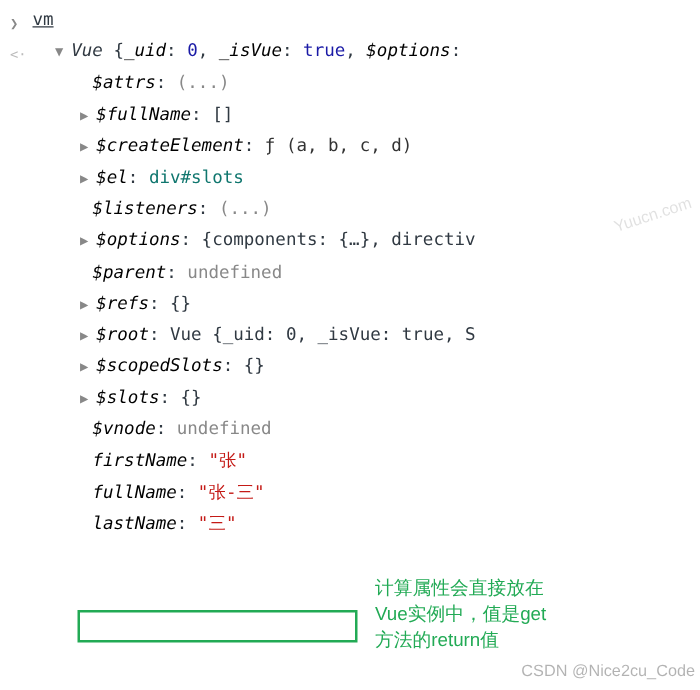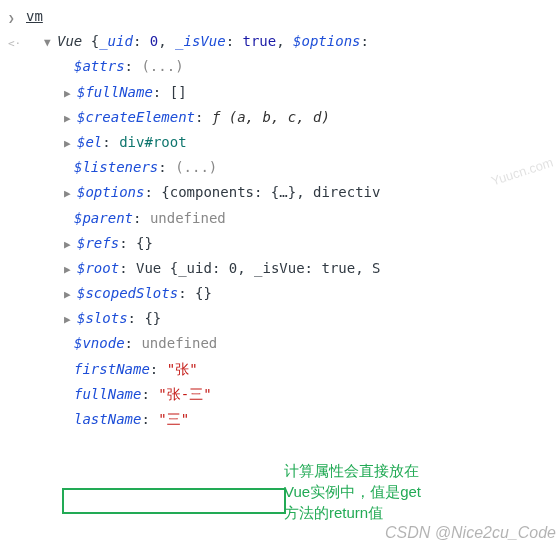--- a/index.html
+++ b/index.html
@@ -14,45 +14,45 @@
       color: #303942;
       line-height: 1.8;
     }
     .console { padding: 4px 8px; }
     .input-row, .output-row { display: flex; align-items: flex-start; gap: 6px; }
     .prompt-icon { color: #888; width: 12px; flex-shrink: 0; font-size: 11px; padding-top: 5px; }
     .return-icon { color: #bbb; width: 12px; flex-shrink: 0; font-size: 11px; padding-top: 5px; }
     .arrow { color: #888; cursor: pointer; font-size: 11px; margin-right: 3px; user-select: none; display: inline-block; width: 10px; }
     .indent { padding-left: 18px; }
     .indent2 { padding-left: 20px; }
-    .key { color: #1d4ed8; font-style: italic; }
+    .key { color: #000000; font-style: italic; }
     .num { color: #1a1aa6; }
     .bool { color: #1a1aa6; }
     .str { color: #c41a16; }
-    .func-sig { font-style: italic; color: #333; }
+    .func-sig { color: #333; }
     .undef { color: #888; margin-top: 11px; }
     .obj-name { color: #303942; }
     .brace { color: #303942; }
     .ctor { color: #303942; }
     .sel { color: #0f766e; }
     .cmd { color: #303942; text-decoration: underline; }
     .gut { display: inline-block; width: 10px; }
     .prop-row { white-space: nowrap; }
     .highlight-box {
       position: absolute;
       border: 2px solid #22aa55;
       left: 62px;
       top: 488px;
       width: 224px;
       height: 26px;
       pointer-events: none;
     }
     .annotation {
       position: absolute;
-      left: 284px;
+      left: 300px;
       top: 460px;
       color: #22aa55;
       font-family: "Microsoft YaHei", sans-serif;
       font-size: 15px;
       line-height: 1.4;
       white-space: pre-line;
     }
     .watermark-1 {
       position: absolute;
       right: 6px;
@@ -61,24 +61,23 @@
       font-size: 13px;
       font-family: sans-serif;
       transform: rotate(-18deg);
       pointer-events: none;
     }
     .watermark-2 {
       position: absolute;
       right: 4px;
       bottom: 4px;
       color: rgba(0,0,0,0.3);
-      font-size: 16px;
+      font-size: 13px;
       font-family: sans-serif;
       pointer-events: none;
-      font-style: italic;
     }
     .getter { color: #888; }
     .clip { overflow: hidden; white-space: nowrap; width: 530px; }
   </style>
 </head>
 <body>
 
 <div class="console">
   <div class="input-row">
     <span class="prompt-icon">❯</span>
@@ -88,21 +87,21 @@
   <div class="output-row">
     <span class="return-icon">&lt;·</span>
     <div class="indent">
       <div class="prop-row clip">
         <span class="arrow">▼</span><span class="ctor"><i>Vue</i> </span><span class="brace">{</span><span class="key">_uid</span><span>: </span><span class="num">0</span><span>, </span><span class="key">_isVue</span><span>: </span><span class="bool">true</span><span>, </span><span class="key">$options</span><span>:</span>
       </div>
       <div class="indent2">
         <div class="prop-row"><span class="gut"></span><span class="key">$attrs</span><span>: </span><span class="getter">(...)</span></div>
         <div class="prop-row"><span class="arrow">▶</span><span class="key">$fullName</span><span>: </span><span class="obj-name">[]</span></div>
         <div class="prop-row"><span class="arrow">▶</span><span class="key">$createElement</span><span>: </span><span class="func-sig">ƒ (a, b, c, d)</span></div>
-        <div class="prop-row"><span class="arrow">▶</span><span class="key">$el</span><span>: </span><span class="sel">div</span><span class="sel">#root</span></div>
+        <div class="prop-row"><span class="arrow">▶</span><span class="key">$el</span><span>: </span><span class="sel">div</span><span class="sel">#slots</span></div>
         <div class="prop-row"><span class="gut"></span><span class="key">$listeners</span><span>: </span><span class="getter">(...)</span></div>
         <div class="prop-row clip"><span class="arrow">▶</span><span class="key">$options</span><span>: </span><span class="obj-name">{components: {…}, directiv</span></div>
         <div class="prop-row"><span class="gut"></span><span class="key">$parent</span><span>: </span><span class="undef">undefined</span></div>
         <div class="prop-row"><span class="arrow">▶</span><span class="key">$refs</span><span>: </span><span class="obj-name">{}</span></div>
         <div class="prop-row clip"><span class="arrow">▶</span><span class="key">$root</span><span>: </span><span class="obj-name"><span>Vue</span> <span>{_uid: 0, _isVue: true, S</span></span></div>
         <div class="prop-row"><span class="arrow">▶</span><span class="key">$scopedSlots</span><span>: </span><span class="obj-name">{}</span></div>
         <div class="prop-row"><span class="arrow">▶</span><span class="key">$slots</span><span>: </span><span class="obj-name">{}</span></div>
         <div class="prop-row"><span class="gut"></span><span class="key">$vnode</span><span>: </span><span class="undef">undefined</span></div>
         <div class="prop-row"><span class="gut"></span><span class="key">firstName</span><span>: </span><span class="str">"张"</span></div>
         <div class="prop-row"><span class="gut"></span><span class="key">fullName</span><span>: </span><span class="str">"张-三"</span></div>

